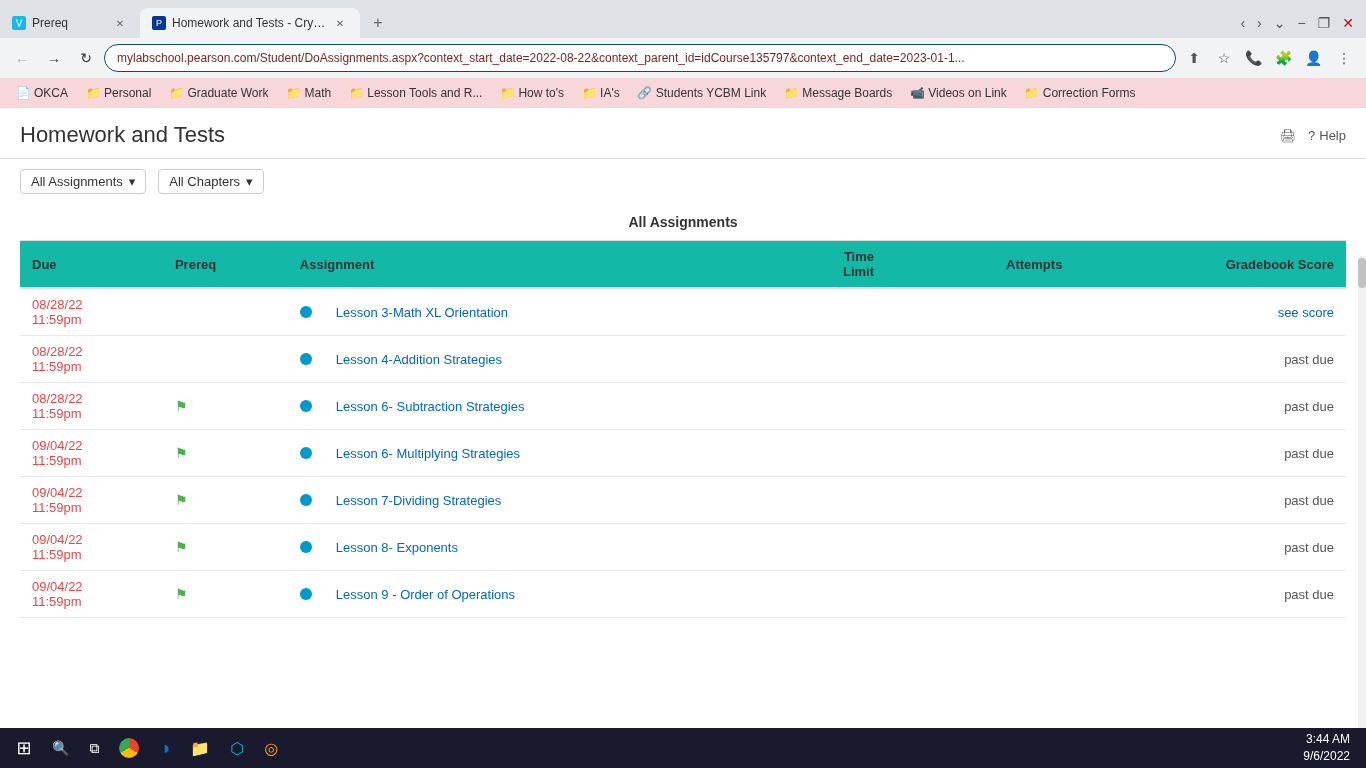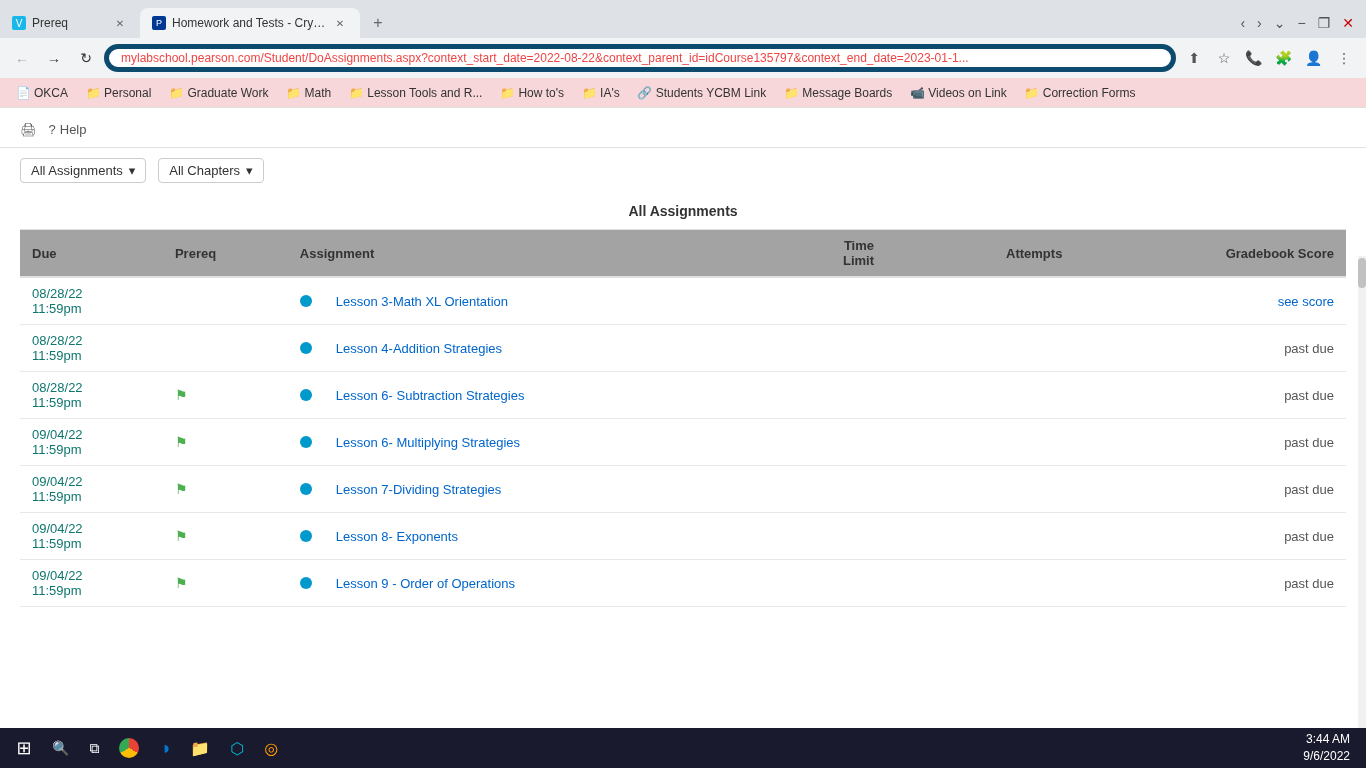--- a/index.html
+++ b/index.html
@@ -11,21 +11,21 @@
     .tab-title { flex: 1; overflow: hidden; text-overflow: ellipsis; white-space: nowrap; font-size: 12px; }
     .tab-close { margin-left: 6px; width: 16px; height: 16px; border-radius: 50%; display: flex; align-items: center; justify-content: center; font-size: 10px; color: #666; cursor: pointer; flex-shrink: 0; }
     .tab-new { width: 28px; height: 28px; display: flex; align-items: center; justify-content: center; font-size: 16px; color: #666; cursor: pointer; margin-left: 4px; align-self: center; }
     .tab-overflow { display: flex; align-items: center; margin-left: auto; padding-right: 8px; gap: 4px; align-self: center; }
     .tab-overflow button { background: none; border: none; cursor: pointer; color: #555; font-size: 14px; padding: 2px 4px; }
 
     
     .address-bar { display: flex; align-items: center; padding: 4px 8px; gap: 4px; background: #f1f3f4; height: 40px; }
     .nav-btn { width: 28px; height: 28px; border: none; background: none; cursor: pointer; border-radius: 50%; display: flex; align-items: center; justify-content: center; font-size: 14px; color: #333; }
     .nav-btn.disabled { color: #aaa; cursor: default; }
-    .address-input { flex: 1; height: 28px; border: 5px solid #0c4a6e; border-radius: 14px; padding: 0 12px; font-size: 12px; background: #fff; color: #ef4444; outline: none; }
+    .address-input { flex: 1; height: 28px; border: 1px solid #0c4a6e; border-radius: 14px; padding: 0 12px; font-size: 12px; background: #fff; color: #7f1d1d; outline: none; }
     .address-icons { display: flex; align-items: center; gap: 2px; }
     .addr-icon-btn { width: 28px; height: 28px; border: none; background: none; cursor: pointer; border-radius: 50%; display: flex; align-items: center; justify-content: center; color: #555; font-size: 14px; }
 
     
     .bookmarks-bar { display: flex; align-items: center; padding: 2px 8px; background: #f1f3f4; border-bottom: 1px solid #e0e0e0; height: 30px; gap: 2px; overflow: hidden; }
     .bookmark { display: flex; align-items: center; padding: 2px 8px; border-radius: 4px; cursor: pointer; white-space: nowrap; font-size: 12px; color: #333; }
     .bookmark-icon { width: 14px; height: 14px; margin-right: 4px; flex-shrink: 0; }
 
     
     .page-content { background: #fff; height: calc(768px - 38px - 40px - 30px - 40px); overflow: hidden; }
@@ -37,24 +37,24 @@
     .header-action-btn { background: none; border: none; cursor: pointer; color: #555; display: flex; align-items: center; gap: 4px; font-size: 13px; }
 
     
     .filters-bar { display: flex; align-items: center; padding: 10px 20px; gap: 12px; }
     .filter-select { display: flex; align-items: center; border: 1px solid #ccc; border-radius: 4px; padding: 4px 10px; cursor: pointer; font-size: 13px; color: #333; gap: 6px; background: #fff; }
 
     
     .assignments-section { padding: 0 20px; }
     .section-title { text-align: center; font-weight: 600; font-size: 14px; color: #333; padding: 10px 0; border-bottom: 1px solid #e0e0e0; }
     .table { width: 100%; border-collapse: collapse; }
-    .table th { text-align: left; padding: 8px 12px; font-weight: 600; font-size: 13px; color: #333; background: #a3a3a3; border-bottom: 2px solid #e0e0e0; white-space: nowrap; }
+    .table th { text-align: left; padding: 8px 12px; font-weight: 600; font-size: 13px; color: #333; background: #14b8a6; border-bottom: 2px solid #e0e0e0; white-space: nowrap; }
     .table th.right { text-align: right; }
     .table td { padding: 8px 12px; font-size: 13px; border-bottom: 1px solid #e8e8e8; vertical-align: middle; }
-    .due-date { white-space: nowrap; color: #0f766e; font-size: 12px; }
+    .due-date { white-space: nowrap; color: #ef4444; font-size: 12px; }
     .prereq-flag { color: #4caf50; font-size: 14px; }
     .assignment-link { display: flex; align-items: center; gap: 24px; color: #0066cc; text-decoration: none; cursor: pointer; }
     .dot { width: 12px; height: 12px; border-radius: 50%; background: #0099cc; flex-shrink: 0; }
     .score-text { text-align: right; color: #0066cc; font-size: 13px; cursor: pointer; }
     .past-due { text-align: right; color: #555; font-size: 13px; }
 
     
     .taskbar { position: fixed; bottom: 0; left: 0; width: 1366px; height: 40px; background: #1a1a2e; display: flex; align-items: center; padding: 0 8px; gap: 4px; z-index: 100; }
     .taskbar-start { width: 32px; height: 32px; display: flex; align-items: center; justify-content: center; cursor: pointer; color: #fff; font-size: 18px; }
     .taskbar-item { height: 32px; display: flex; align-items: center; padding: 0 8px; cursor: pointer; border-radius: 4px; gap: 4px; }
@@ -159,20 +159,21 @@
       <div class="bookmark">
         <span class="bookmark-icon">📁</span>
         <span>Correction Forms</span>
       </div>
     </div>
 </div>
 
 <div class="page-content" style="position:relative;">
 
   <div class="page-header">
+    <h1 class="page-title">Homework and Tests</h1>
     <div class="header-actions">
       <button class="header-action-btn">
         <span>🖨</span>
       </button>
       <button class="header-action-btn">
         <span>?</span>
         <span>Help</span>
       </button>
     </div>
   </div>

